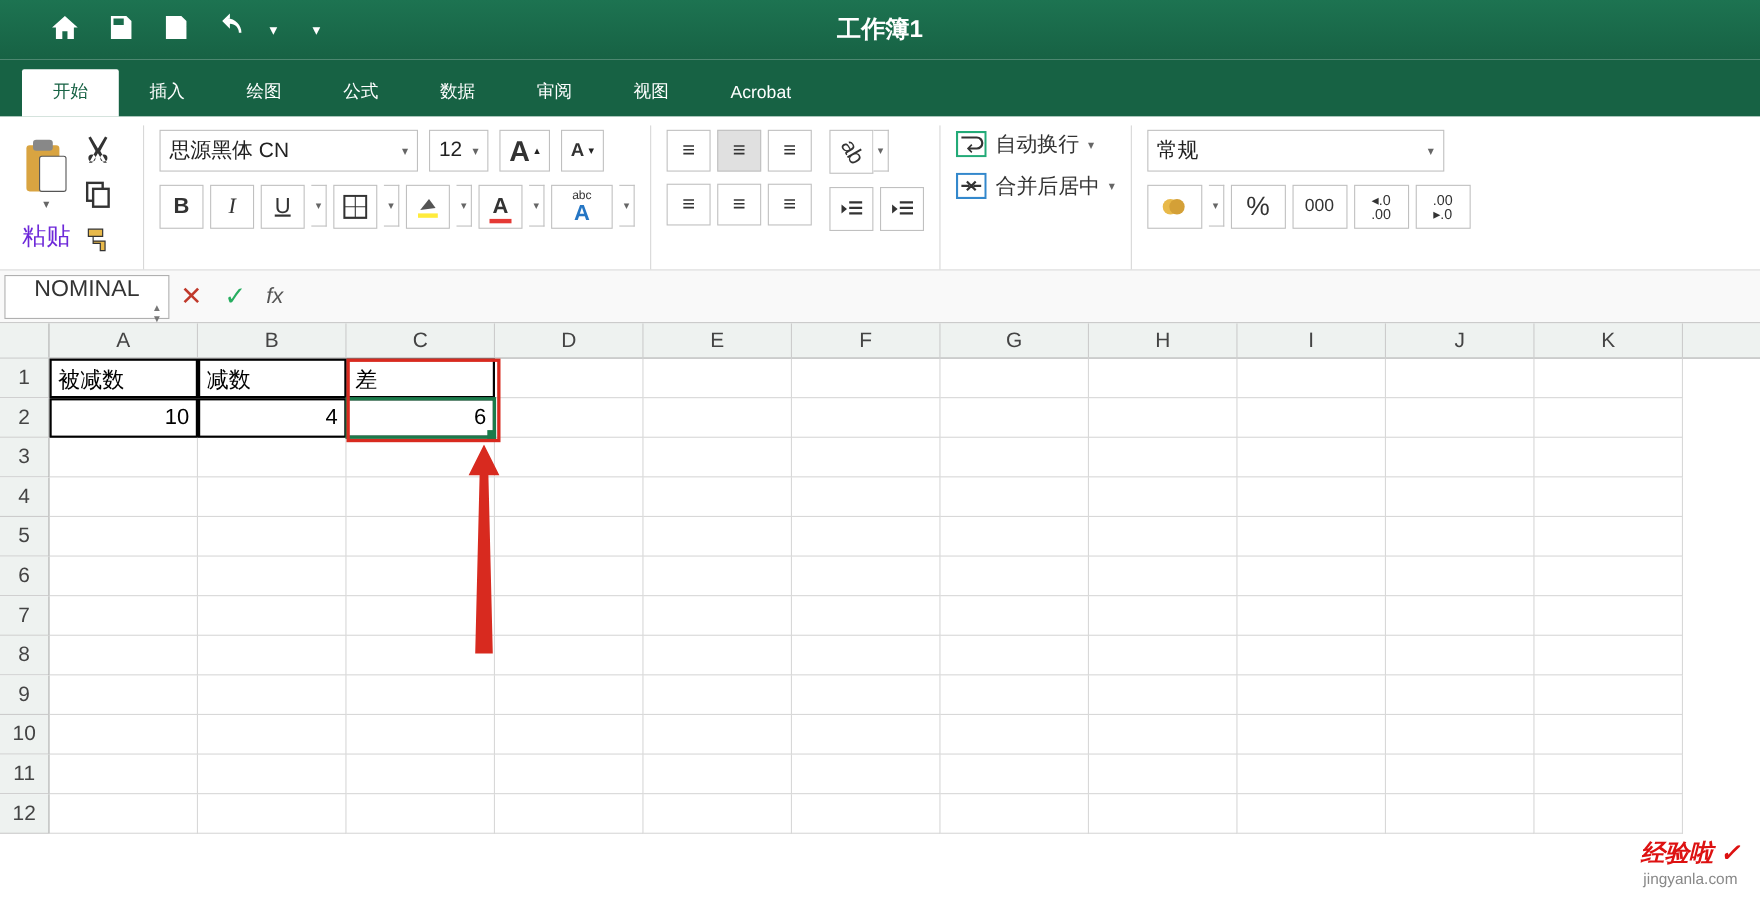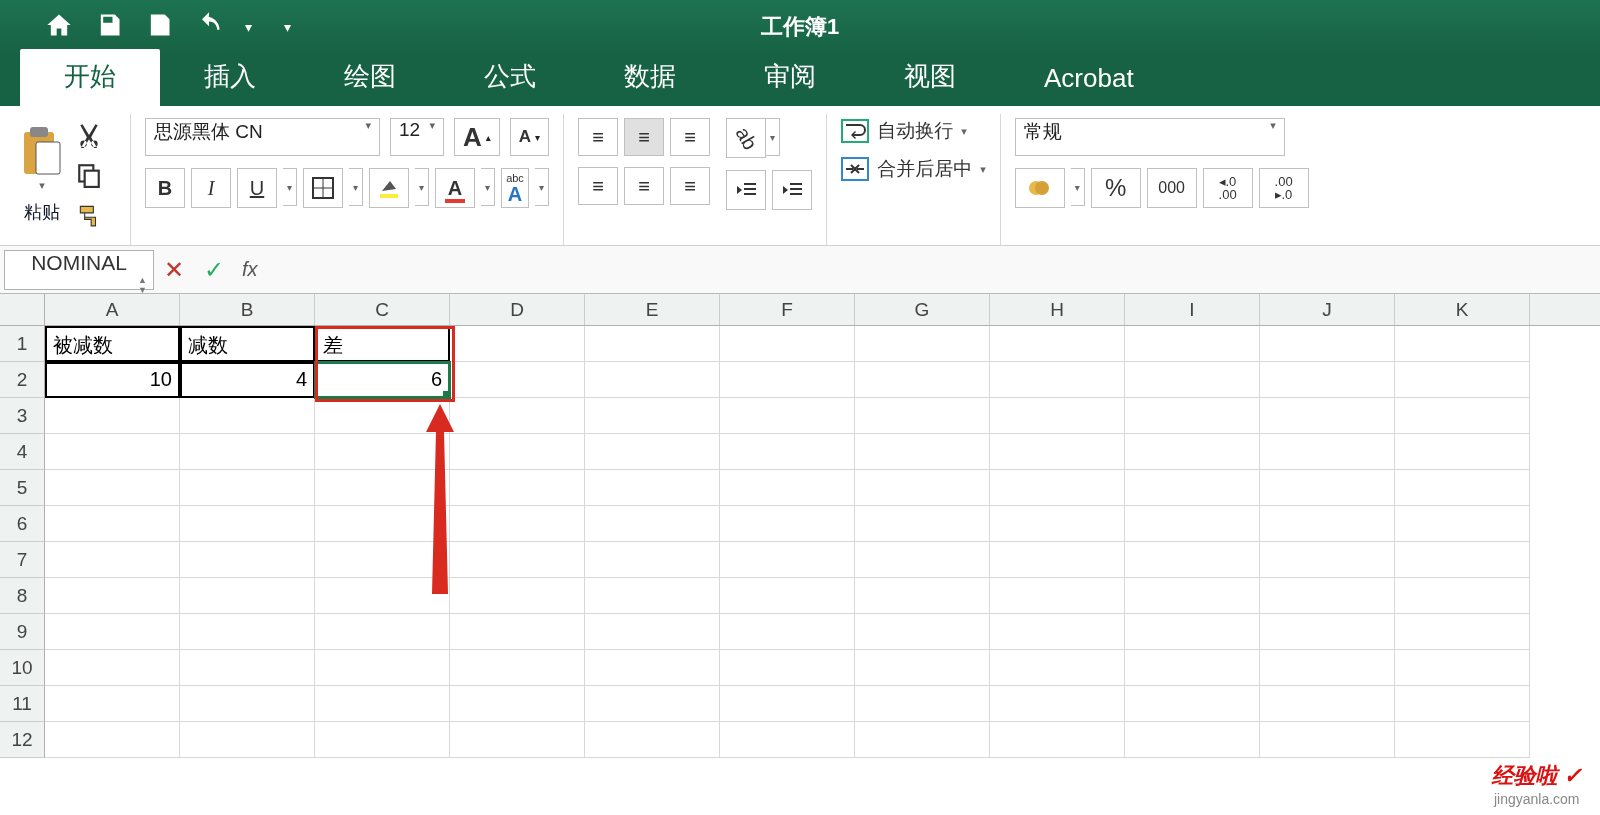--- a/index.html
+++ b/index.html
@@ -3,40 +3,40 @@
 <meta charset="utf-8">
 <style>
 * { box-sizing: border-box; margin: 0; padding: 0; font-family: "Microsoft YaHei", "PingFang SC", sans-serif; }
 body { width: 1600px; height: 815px; background: #fff; overflow: hidden; position: relative; }
 
 .titlebar { background: #1a6c4a; background: linear-gradient(#1d7351,#176244); height: 54px; display: flex; align-items: center; padding: 0 10px; }
 .titlebar .qat { display: flex; gap: 22px; align-items: center; margin-left: 35px; }
 .titlebar .qat .icon, .titlebar .qat svg { width: 28px; height: 28px; fill: #fff; color: #fff; }
 .titlebar .title { color: #fff; font-size: 22px; font-weight: 600; position: absolute; left: 50%; transform: translateX(-50%); }
 .tabs { background: #176244; height: 52px; display: flex; align-items: flex-end; padding-left: 20px; gap: 0; }
-.tab { color: #fff; font-size: 26px; padding: 10px 44px 12px; cursor: pointer; }
+.tab { color: #fff; font-size: 16px; padding: 10px 28px 12px; cursor: pointer; }
 .tab.active { background: #fff; color: #176244; border-radius: 2px 2px 0 0; }
 .ribbon { background: #fff; height: 140px; border-bottom: 1px solid #d0d0d0; display: flex; padding: 8px 0 0 0; }
 .group { border-right: 1px solid #d8d8d8; padding: 4px 14px; display: flex; flex-direction: column; justify-content: flex-start; }
 .paste-group { display: flex; flex-direction: column; align-items: center; padding: 4px 18px; border-right: 1px solid #d8d8d8; }
 .paste-icon { width: 48px; height: 55px; position: relative; margin-top: 6px; }
 .paste-icon svg { width: 48px; height: 55px; }
-.paste-label { font-size: 18px; color: #0f172a; margin-top: 8px; }
+.paste-label { font-size: 22px; color: #6d28d9; margin-top: 8px; }
 .clip-side { display: flex; flex-direction: column; gap: 10px; padding: 4px 10px; }
 .clip-side svg { width: 26px; height: 26px; }
-.btnbox { border: 1px solid #c0c0c0; background: #fff; height: 38px; display: flex; padding: 0 8px; font-size: 19px; color: #222; }
+.btnbox { border: 1px solid #c0c0c0; background: #fff; height: 38px; display: flex; align-items: center; padding: 0 8px; font-size: 19px; color: #222; }
 .font-row { display: flex; gap: 10px; margin-bottom: 12px; }
 .font-name { width: 235px; justify-content: space-between; }
 .font-size { width: 54px; justify-content: space-between; }
 .aa { display: flex; gap: 4px; align-items: center; }
 .aa .a-big { font-size: 26px; font-weight: 700; color: #333; }
 .aa .a-sm { font-size: 17px; font-weight: 700; color: #333; }
 .row2 { display: flex; gap: 6px; }
 .sq { width: 40px; height: 40px; border: 1px solid #c0c0c0; display: flex; align-items: center; justify-content: center; font-size: 20px; color: #333; background: #fff; }
-.sq.small { width: 28px; }
+.sq.small { width: 56px; }
 .drop { width: 14px; height: 38px; border: 1px solid #c0c0c0; border-left: none; display: flex; align-items: center; justify-content: center; font-size: 10px; color: #666; background: #fff; }
 .align-grid { display: grid; grid-template-columns: repeat(3, 40px); gap: 6px; }
 .align-grid .sq { width: 40px; height: 38px; }
 .wrap-col { display: flex; flex-direction: column; gap: 12px; padding: 4px 14px; border-right: 1px solid #d8d8d8; }
 .wrap-btn { display: flex; align-items: center; gap: 8px; font-size: 19px; color: #333; }
 .wrap-btn svg { width: 28px; height: 24px; }
 .numfmt { padding: 4px 14px; }
 .numfmt .btnbox { width: 270px; justify-content: space-between; margin-bottom: 12px; }
 .numfmt .row2 .sq { width: 50px; }
 

